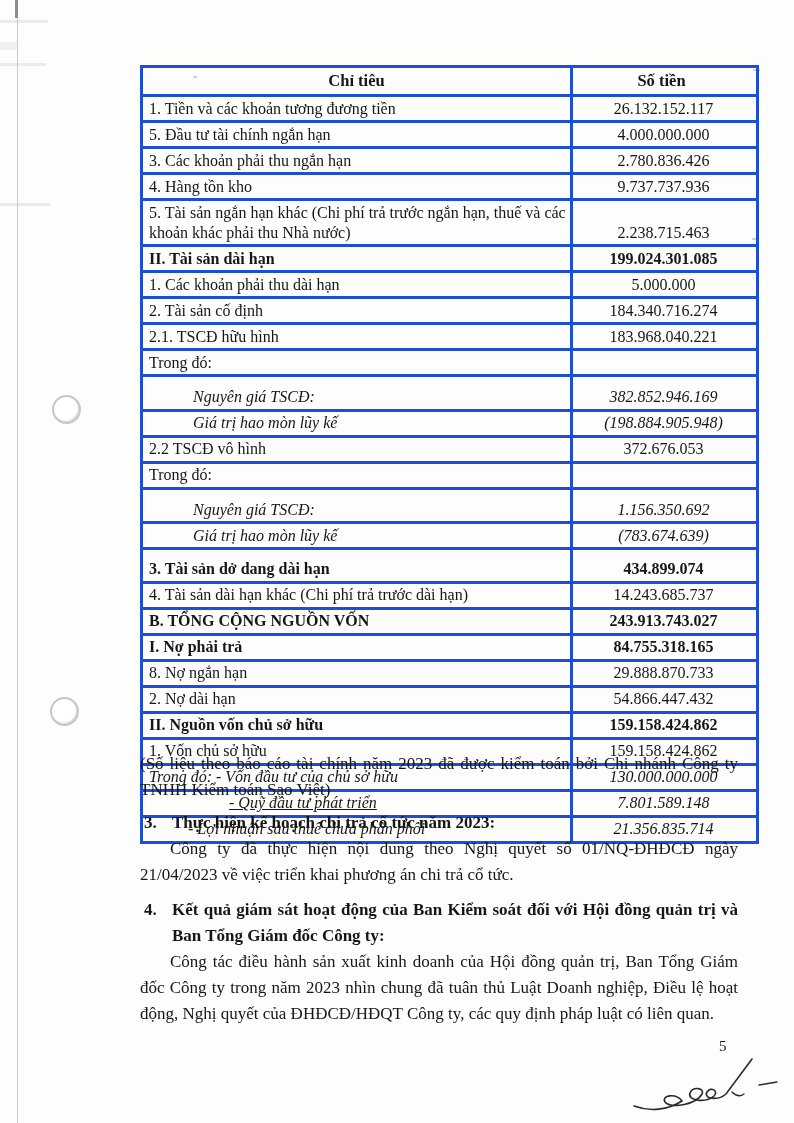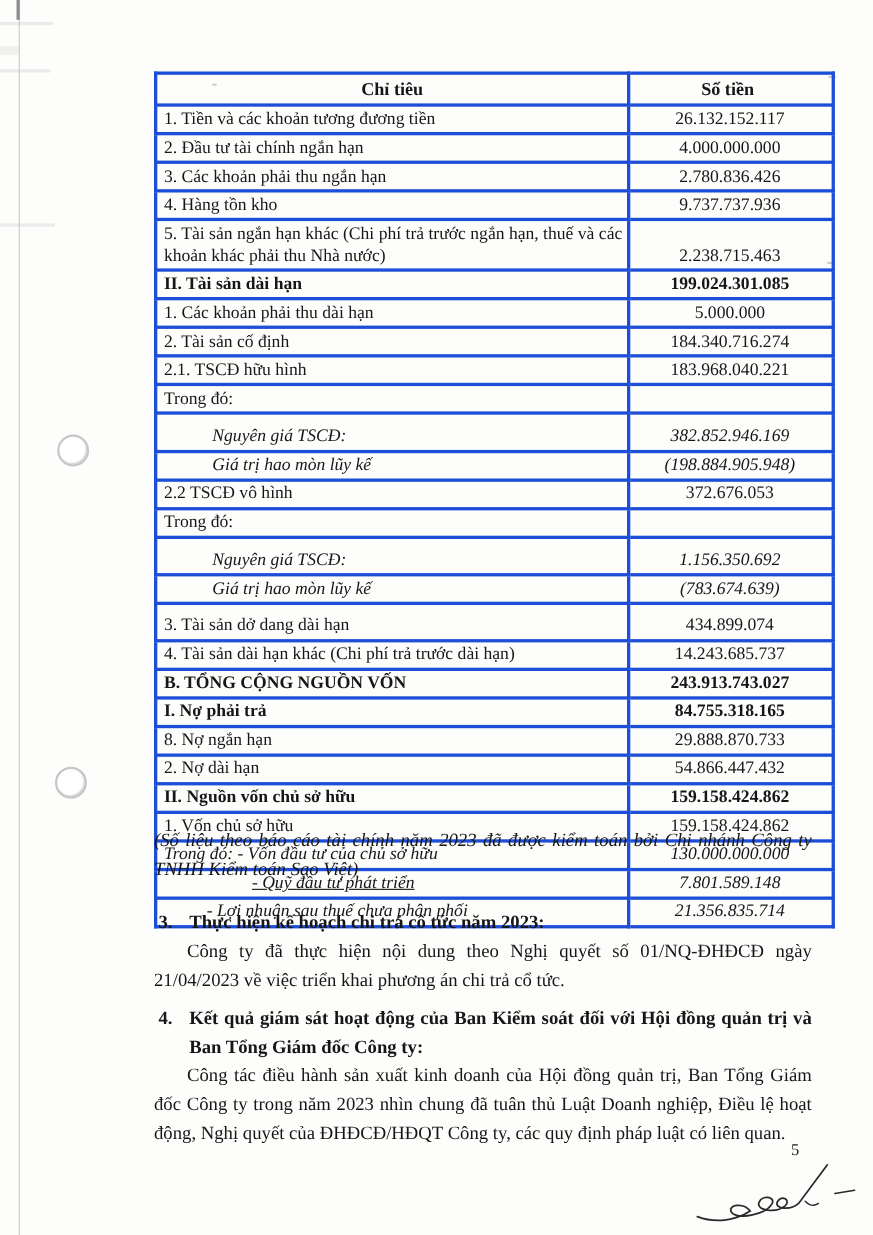--- a/index.html
+++ b/index.html
@@ -43,29 +43,29 @@
     font-weight:bold;text-align:center;padding:3px 2px;font-size:16.5px;
   }
   table.fin td{vertical-align:bottom;padding:1.5px 4px 1.5px 6px;}
   .c-label{width:423px;}
   .c-value{width:173px;text-align:center;padding-right:8px !important;}
   tr.s-bold td{font-weight:bold;}
   tr.s-italic td,tr.s-italic-indent td,tr.s-italic-indent-tall td,
   tr.s-italic-dash1 td,tr.s-italic-dash2 td{font-style:italic;}
   tr.s-italic-indent .c-label,tr.s-italic-indent-tall .c-label{padding-left:50px;}
   tr.s-italic-indent-tall td{padding-top:10px;}
-  tr.s-normal-tall td{padding-top:9px;}
+  tr.s-normal-tall td{padding-top:9px;font-weight:bold;}
   tr.s-italic-dash1 .c-label{padding-left:86px;text-decoration:underline;}
   tr.s-italic-dash2 .c-label{padding-left:45px;}
   
   .content{
     position:absolute;left:140px;top:751px;width:598px;
     font-size:17px;line-height:26px;text-align:justify;
   }
-  .audit-note{font-style:italic;margin:0 0 23px 0;}
+  .audit-note{margin:0 0 7px 0;}
   .section{margin:0;}
   .sec-head{display:flex;font-weight:bold;margin:3px 0 0 4px;}
   .sec-num{flex:0 0 28px;}
   .sec-text{flex:1;}
   .para{text-indent:30px;margin:0;}
   .sec4-gap{margin-top:9px;}
   
   .page-number{position:absolute;left:719px;top:1038px;font-size:15px;}
   .signature{position:absolute;left:628px;top:1046px;}
 </style>
@@ -92,21 +92,21 @@
         <th class="c-label">Chỉ tiêu</th>
         <th class="c-value">Số tiền</th>
       </tr>
     </thead>
     <tbody>
         <tr class="s-normal">
           <td class="c-label">1. Tiền và các khoản tương đương tiền</td>
           <td class="c-value">26.132.152.117</td>
         </tr>
         <tr class="s-normal">
-          <td class="c-label">2. Đầu tư tài chính ngắn hạn</td>
+          <td class="c-label">5. Đầu tư tài chính ngắn hạn</td>
           <td class="c-value">4.000.000.000</td>
         </tr>
         <tr class="s-normal">
           <td class="c-label">3. Các khoản phải thu ngắn hạn</td>
           <td class="c-value">2.780.836.426</td>
         </tr>
         <tr class="s-normal">
           <td class="c-label">4. Hàng tồn kho</td>
           <td class="c-value">9.737.737.936</td>
         </tr>

